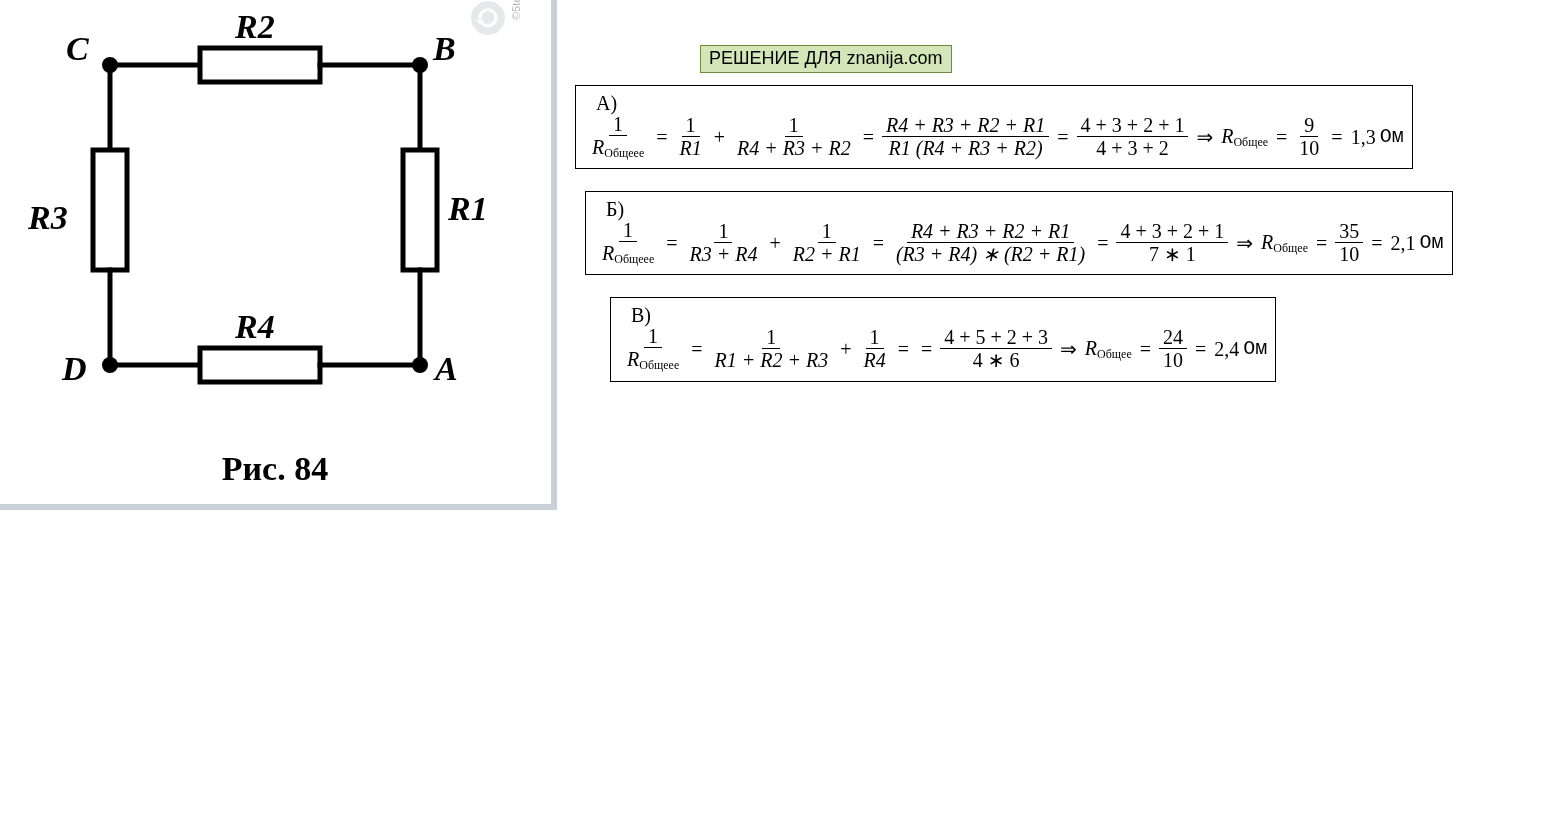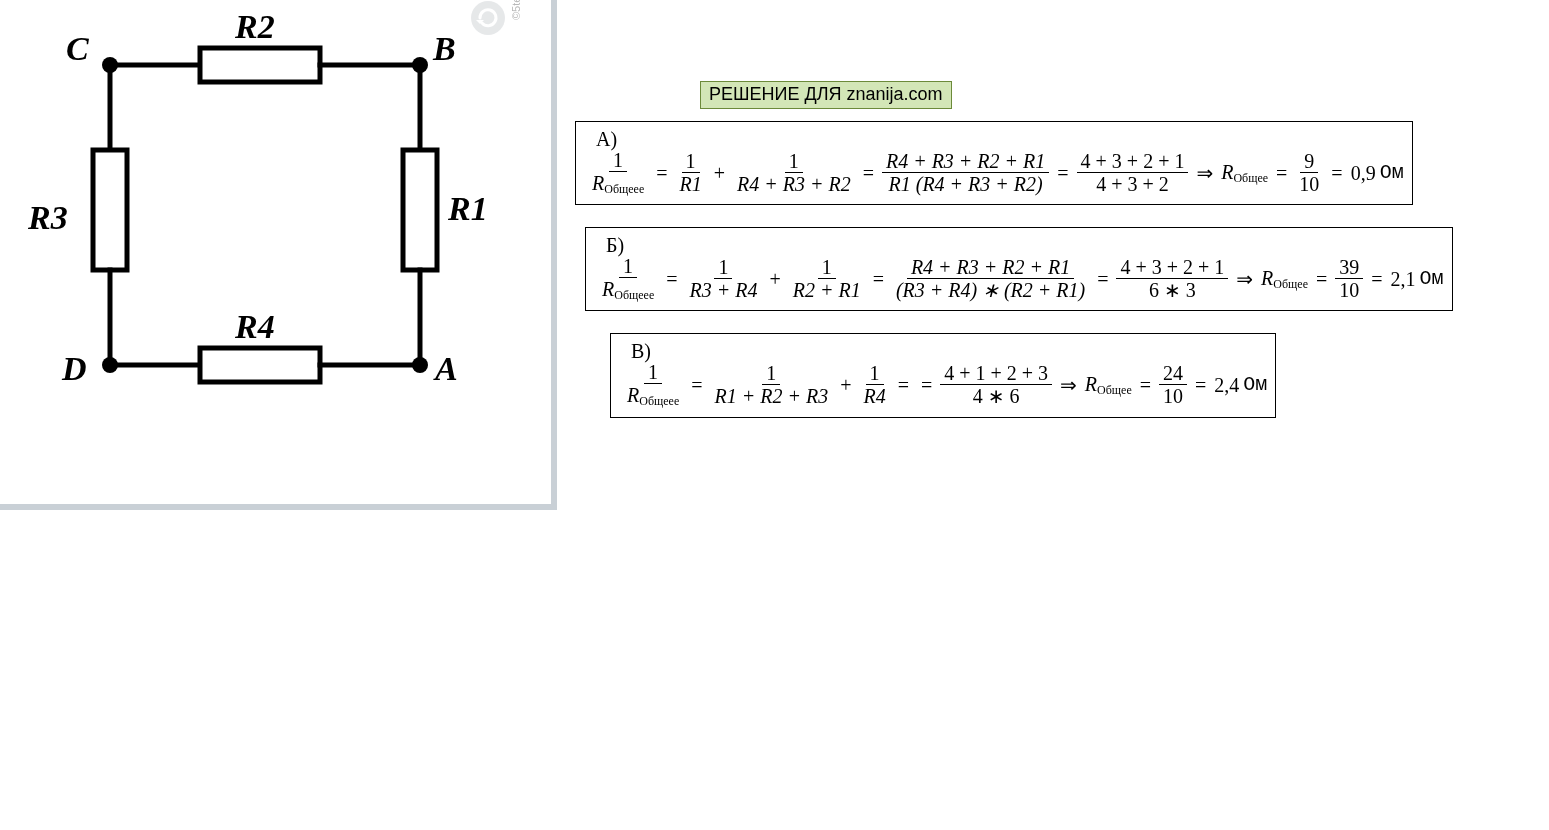--- a/index.html
+++ b/index.html
@@ -89,21 +89,20 @@
 
   .solution-badge {
     display: inline-block;
     margin-left: 125px;
     padding: 2px 8px 3px 8px;
     background: #d3e6b7;
     border: 1px solid #6c8a3a;
     font-family: Arial, sans-serif;
     font-size: 18px;
     color: #000;
-    margin-top: 36px;
   }
 
   .eq-block {
     border: 1px solid #000;
     padding: 6px 8px 8px 12px;
     margin-top: 12px;
     width: fit-content;
   }
   .eq-block.a { margin-left: 0; }
   .eq-block.b { margin-left: 10px; margin-top: 22px; }
@@ -192,20 +191,21 @@
     <div class="node-label" style="left:66px;  top:30px;">C</div>
     <div class="node-label" style="left:433px; top:30px;">B</div>
     <div class="node-label" style="left:62px;  top:350px;">D</div>
     <div class="node-label" style="left:435px; top:350px;">A</div>
 
     <div class="res-label" style="left:235px; top:8px;">R2</div>
     <div class="res-label" style="left:448px; top:190px;">R1</div>
     <div class="res-label" style="left:28px;  top:199px;">R3</div>
     <div class="res-label" style="left:235px; top:308px;">R4</div>
 
+    <div class="fig-caption">Рис. 84</div>
   </div>
 
   <div class="divider"></div>
 
   <div class="watermark-icon">
     <svg width="36" height="36" viewBox="0 0 36 36">
       <circle cx="18" cy="18" r="17" fill="#b9bec3"></circle>
       <path d="M10 18 a8 8 0 1 1 2 5" fill="none" stroke="#fff" stroke-width="3" stroke-linecap="round"></path>
       <polygon points="10,24 6,20 14,20" fill="#fff"></polygon>
     </svg>
@@ -246,21 +246,21 @@
         <span class="den">4 + 3 + 2</span>
       </span>
       <span class="arrow">⇒</span>
       <span class="sub-r"><i>R</i><sub>Общее</sub></span>
       <span class="op">=</span>
       <span class="frac">
         <span class="num">9</span>
         <span class="den">10</span>
       </span>
       <span class="op">=</span>
-      <span>0,9</span>
+      <span>1,3</span>
         <span class="unit">Ом</span>
     </div>
   </div>
 
   
   <div class="eq-block b">
     <div class="case-label">Б)</div>
     <div class="eq-row">
       <span class="frac">
         <span class="num">1</span>
@@ -277,27 +277,27 @@
         <span class="den"><i>R2 + R1</i></span>
       </span>
       <span class="op">=</span>
       <span class="frac">
         <span class="num"><i>R4 + R3 + R2 + R1</i></span>
         <span class="den"><i>(R3 + R4) ∗ (R2 + R1)</i></span>
       </span>
       <span class="op">=</span>
       <span class="frac">
         <span class="num">4 + 3 + 2 + 1</span>
-        <span class="den">6 ∗ 3</span>
+        <span class="den">7 ∗ 1</span>
       </span>
       <span class="arrow">⇒</span>
       <span class="sub-r"><i>R</i><sub>Общее</sub></span>
       <span class="op">=</span>
       <span class="frac">
-        <span class="num">39</span>
+        <span class="num">35</span>
         <span class="den">10</span>
       </span>
       <span class="op">=</span>
       <span>2,1</span>
         <span class="unit">Ом</span>
     </div>
   </div>
 
   
   <div class="eq-block c">
@@ -313,21 +313,21 @@
         <span class="den"><i>R1 + R2 + R3</i></span>
       </span>
       <span class="op">+</span>
       <span class="frac">
         <span class="num">1</span>
         <span class="den"><i>R4</i></span>
       </span>
       <span class="op">=</span>
       <span class="op">=</span>
       <span class="frac">
-        <span class="num">4 + 1 + 2 + 3</span>
+        <span class="num">4 + 5 + 2 + 3</span>
         <span class="den">4 ∗ 6</span>
       </span>
       <span class="arrow">⇒</span>
       <span class="sub-r"><i>R</i><sub>Общее</sub></span>
       <span class="op">=</span>
       <span class="frac">
         <span class="num">24</span>
         <span class="den">10</span>
       </span>
       <span class="op">=</span>

